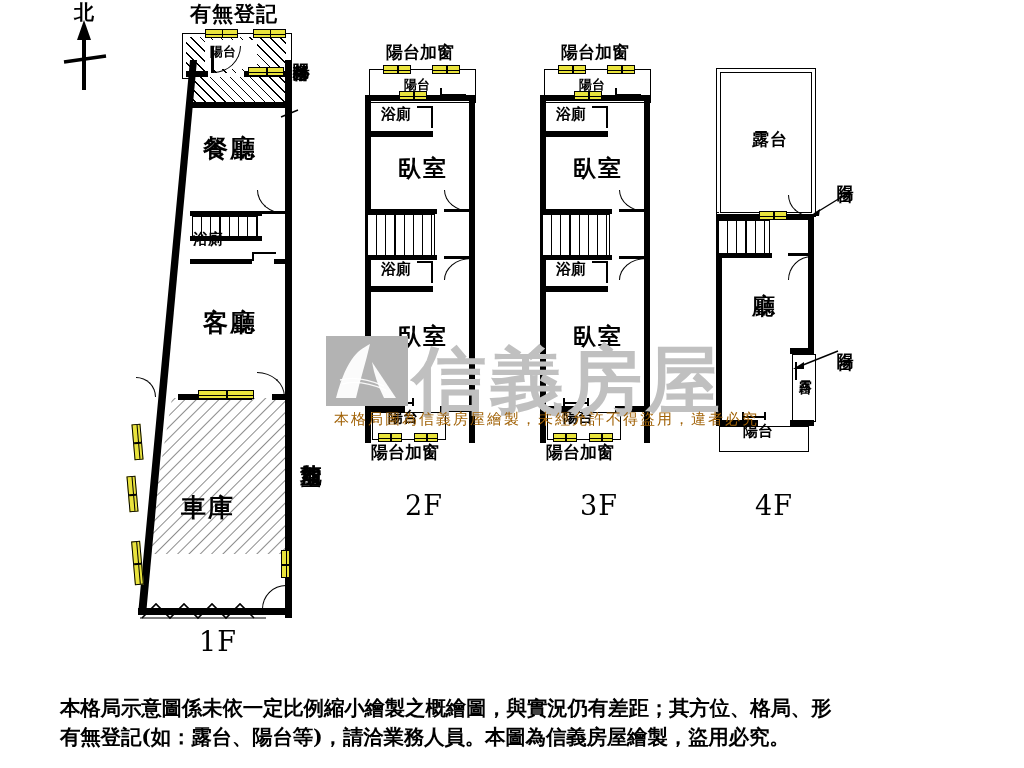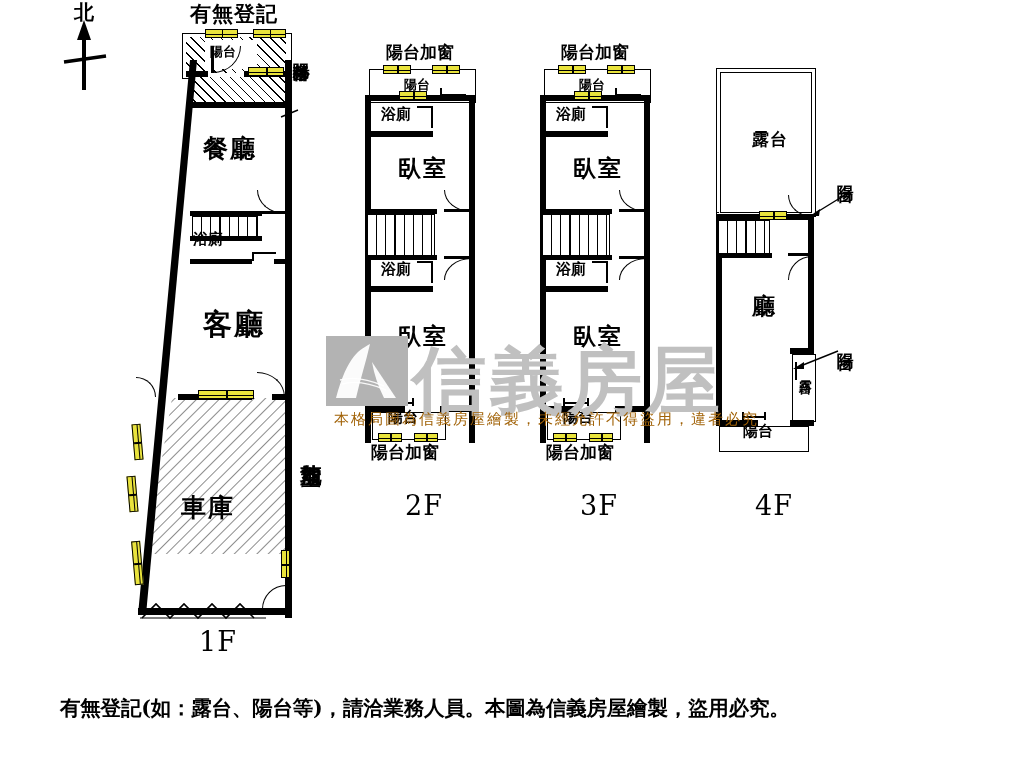--- a/index.html
+++ b/index.html
@@ -123,21 +123,21 @@
 
     <div class="door bl" style="left:257px;top:190px;width:28px;height:24px;"></div>
     <div class="dsolid" style="left:257px;top:211px;width:28px;height:3px;"></div>
 
     <div class="lbl" style="left:193px;top:232px;font-size:15px;">浴廁</div>
     <div class="w" style="left:190px;top:259px;width:62px;height:5px;"></div>
     <div class="w" style="left:274px;top:259px;width:12px;height:5px;"></div>
     <div class="thin" style="left:252px;top:252px;width:24px;height:1.6px;"></div>
     <div class="thin" style="left:252px;top:252px;width:1.6px;height:9px;"></div>
 
-    <div class="lbl" style="left:203px;top:310px;font-size:29px;letter-spacing:2px;">客廳</div>
+    <div class="lbl" style="left:203px;top:310px;font-size:25px;letter-spacing:2px;">客廳</div>
 
     <div class="w" style="left:178px;top:394px;width:74px;height:6px;"></div>
     <div class="w" style="left:272px;top:394px;width:14px;height:6px;"></div>
     <div class="win h" style="left:198px;top:390px;width:56px;height:9px;"></div>
 
     <div class="door tr" style="left:257px;top:372px;width:28px;height:25px;"></div>
     <div class="dsolid" style="left:257px;top:394px;width:3px;height:-0px;"></div>
 
     <div class="door tr" style="left:136px;top:377px;width:20px;height:20px;"></div>
 
@@ -342,16 +342,17 @@
       <path d="M10 62 C22 18, 34 14, 44 8 C40 26, 34 44, 30 62 Z" fill="#ffffff" opacity="0.95"></path>
       <path d="M46 26 C54 38, 62 50, 70 62 L58 62 C52 50, 48 38, 46 26 Z" fill="#ffffff" opacity="0.95"></path>
       <path d="M14 44 C28 40, 44 44, 58 50" stroke="#ffffff" stroke-width="1.4" fill="none" opacity="0.9"></path>
       <path d="M16 48 C30 44, 46 48, 60 54" stroke="#ffffff" stroke-width="1.4" fill="none" opacity="0.9"></path>
     </svg>
     <div class="wm-text" style="left:412px;top:332px;font-size:74px;letter-spacing:4px;">信義房屋</div>
     <div class="wm-small" style="left:334px;top:410px;font-size:15px;">本格局圖為信義房屋繪製，未經允許不得盜用，違者必究</div>
   </div>
 
   <div class="disclaimer">
+    <div>本格局示意圖係未依一定比例縮小繪製之概繪圖，與實況仍有差距；其方位、格局、形</div>
     <div>有無登記(如：露台、陽台等)，請洽業務人員。本圖為信義房屋繪製，盜用必究。</div>
   </div>
 
 </div>
 
 </body></html>

